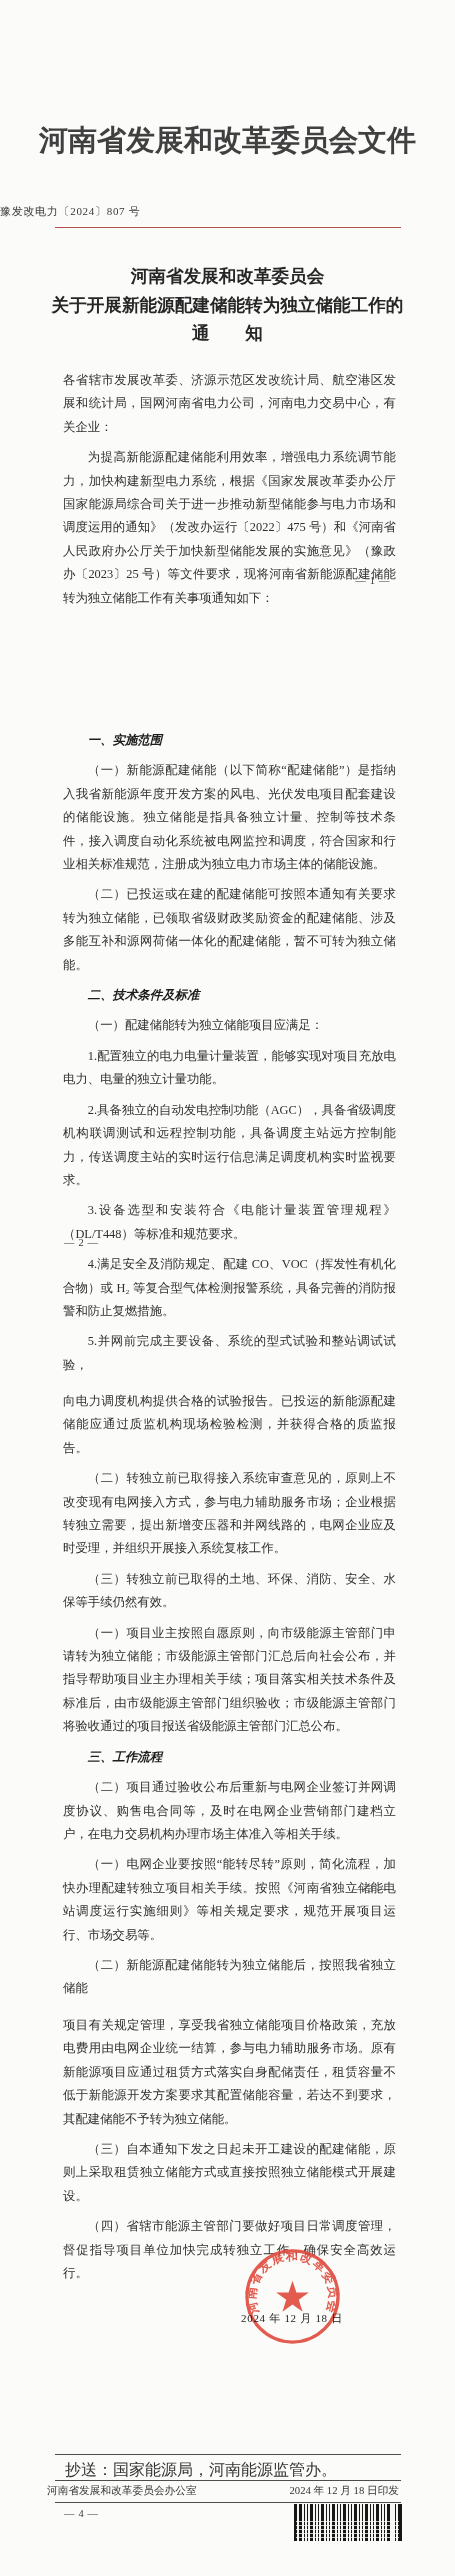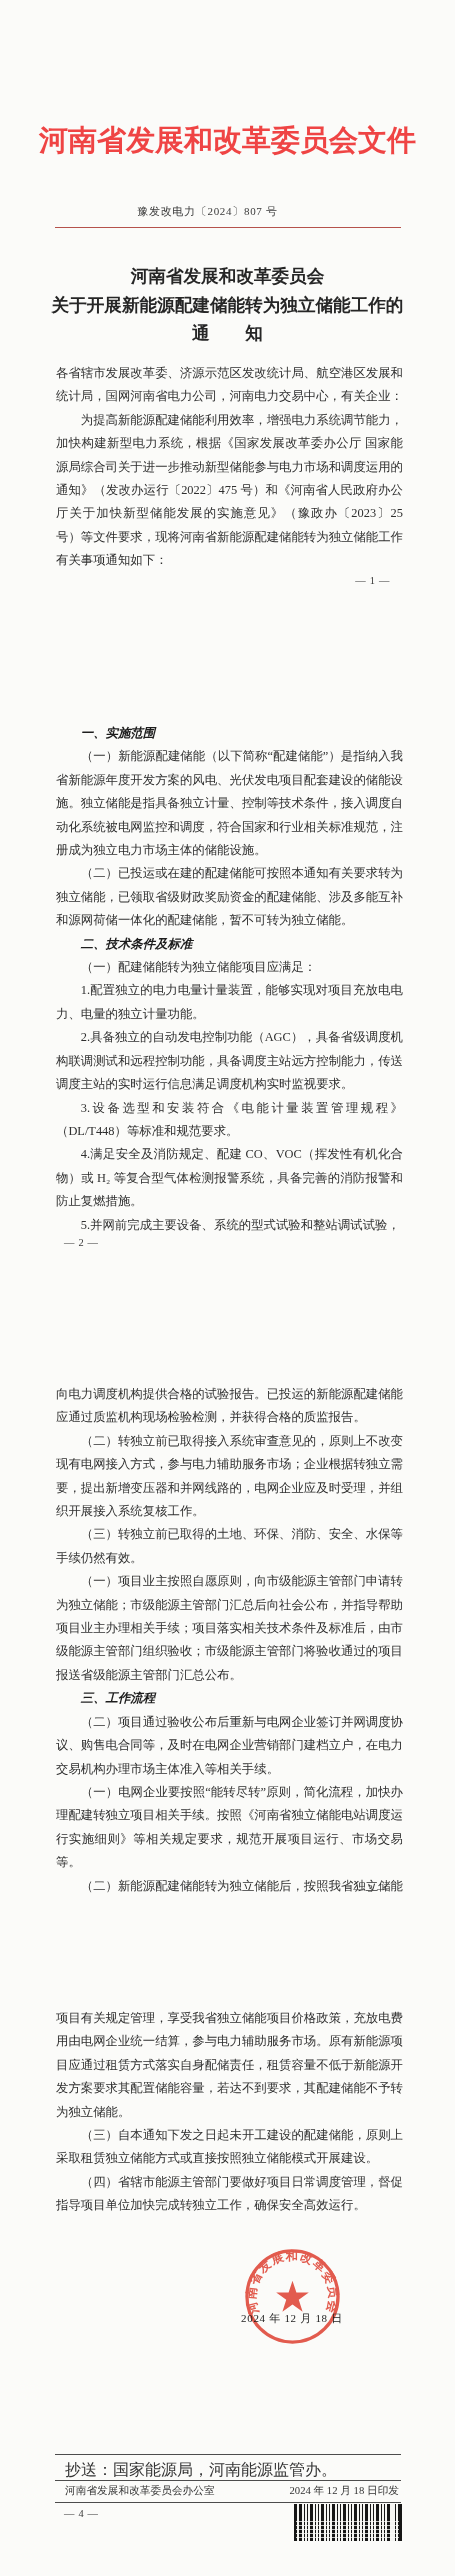--- a/index.html
+++ b/index.html
@@ -13,44 +13,43 @@
     overflow:hidden;
   }
   .abs { position:absolute; }
 
   
   .header-title {
     top:121px; left:0; width:455px;
     text-align:center;
     font-size:29px; font-weight:700;
     letter-spacing:0px;
-    color:#ef4444;
+    color:#404040;
   }
   .doc-number {
     top:204px; left:0; width:415px;
-    text-align:center;
     font-size:11px; color:#3a3a3a;
     letter-spacing:0.7px;
   }
   .red-rule {
     top:227px; left:55px; width:346px; height:1.3px;
     background:#b5524c;
   }
   .doc-title { left:0; width:455px; text-align:center; font-size:17.6px; font-weight:700; color:#262626; }
   .title-1 { top:264px; }
   .title-2 { top:293px; }
   .title-3 { top:321px; letter-spacing:9px; text-indent:9px; }
 
   
   .page-body {
     left:56px; width:347px;
     font-size:12.4px; line-height:23.4px;
     text-align:justify;
   }
-  .page-body p { margin:0; }
+  .page-body p { margin:7px; }
   .p-indent  { text-indent:2em; }
   .p-heading {
     text-indent:2em; font-weight:700;
     font-family:"Liberation Sans","DejaVu Sans",sans-serif;
     color:#1d1d1d;
     font-style:italic;
   }
   .p-salutation, .p-continue { text-indent:0; }
 
   .page-1 { top:362px; }
@@ -71,21 +70,21 @@
     font-size:11px; letter-spacing:0.7px; color:#1f1f1f;
     z-index:3;
   }
 
   
   .footer-rule { left:55px; width:346px; height:0.7px; background:#4d4d4d; }
   .frule-1 { top:2454px; }
   .frule-2 { top:2480px; }
   .frule-3 { top:2502px; }
   .cc-line    { top:2460px; left:65px; font-size:16px; color:#333; }
-  .issuer     { top:2484px; left:65px; font-size:10.7px; color:#333; }
+  .issuer     { top:2484px; left:47px; font-size:10.7px; color:#333; }
   .print-date { top:2484px; left:56px; width:343px; text-align:right; font-size:10.7px; color:#333; }
 
   .barcode {
     top:2504px; left:294px; width:108px; height:37px;
     border-left:2.6px solid #161616;
     border-right:3.9px solid #161616;
     background:
       repeating-linear-gradient(0deg, rgba(251,251,249,0) 0 3.3px, rgba(251,251,249,.75) 3.3px 3.9px),
       repeating-linear-gradient(90deg,
         #161616 0 1.3px,  #f5f5f2 1.3px 2.6px,

